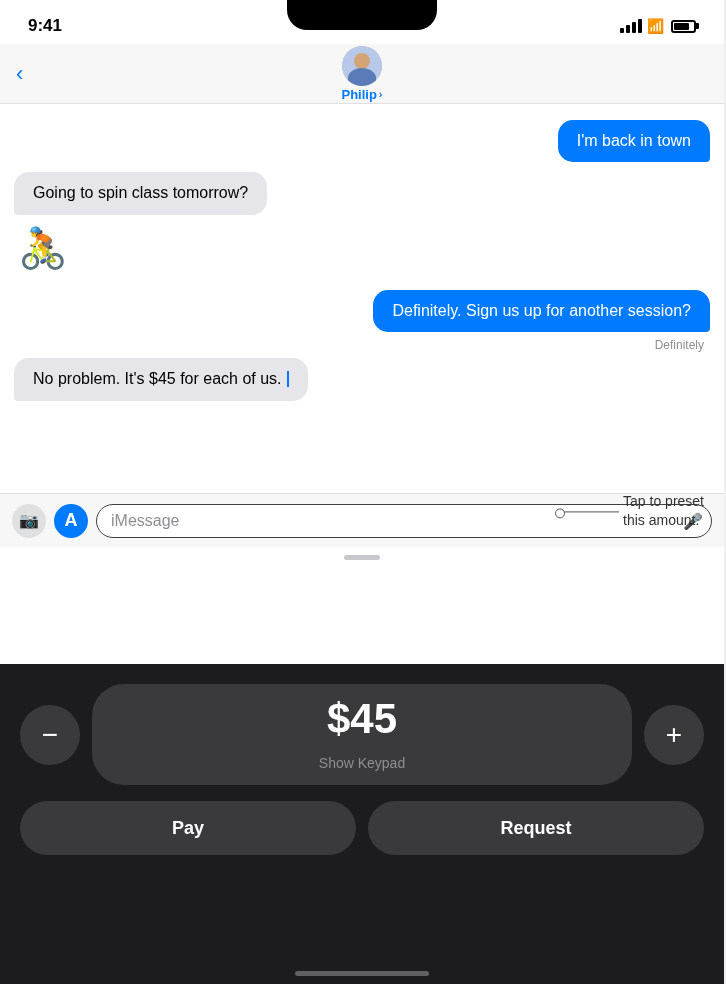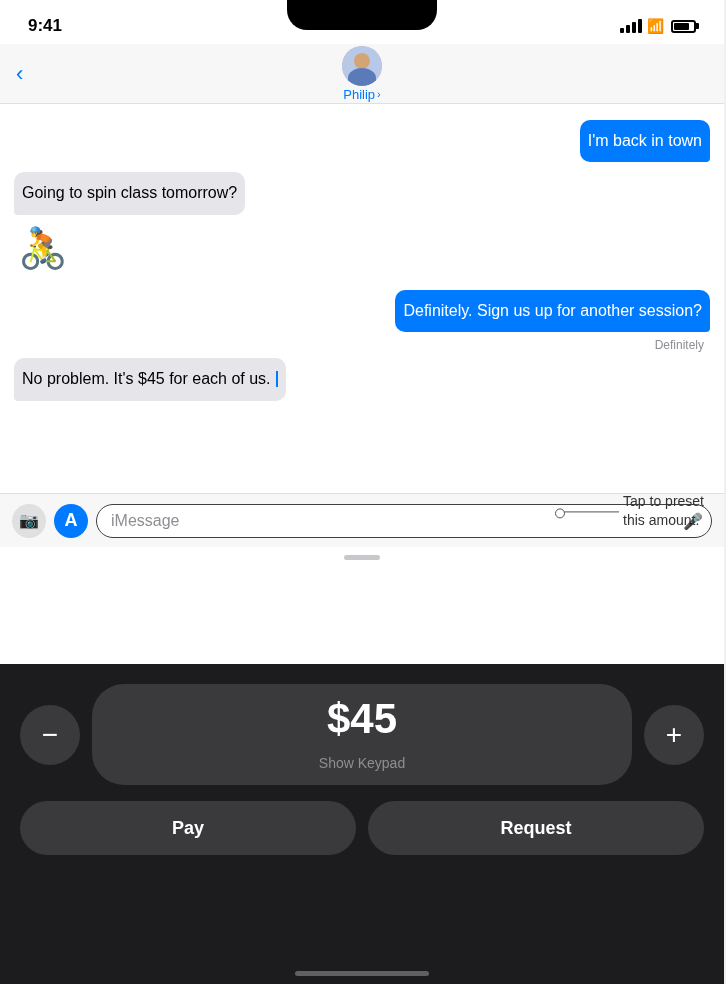--- a/index.html
+++ b/index.html
@@ -110,20 +110,21 @@
       color: #007aff;
       font-size: 22px;
       cursor: pointer;
       display: flex;
       align-items: center;
     }
     .nav-contact {
       display: flex;
       flex-direction: column;
       align-items: center;
+      font-weight: bold;
     }
     .contact-avatar {
       width: 40px;
       height: 40px;
       border-radius: 50%;
       overflow: hidden;
       background: #c0c0c0;
     }
     
     .avatar-person {
@@ -187,22 +188,22 @@
     }
     .message-row.sent {
       justify-content: flex-end;
     }
     .message-row.received {
       justify-content: flex-start;
     }
 
     .bubble {
       max-width: 65%;
-      padding: 10px 8px;
-      border-radius: 10px;
+      padding: 10px 19px;
+      border-radius: 15px;
       font-size: 16px;
       line-height: 1.4;
     }
     .bubble.sent {
       background: #007aff;
       color: #fff;
       border-bottom-right-radius: 4px;
     }
     .bubble.received {
       background: #e5e5ea;

